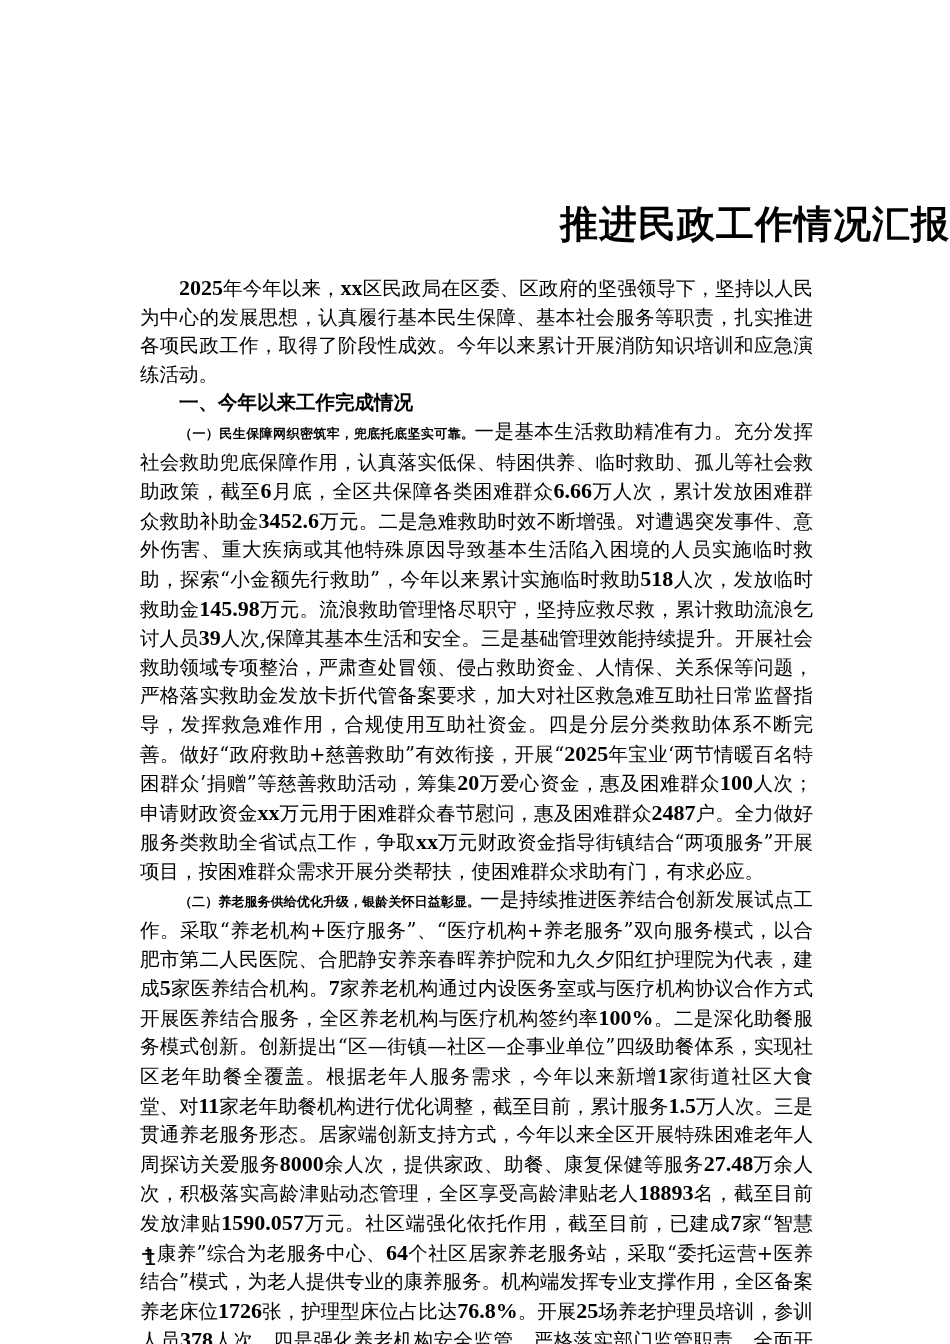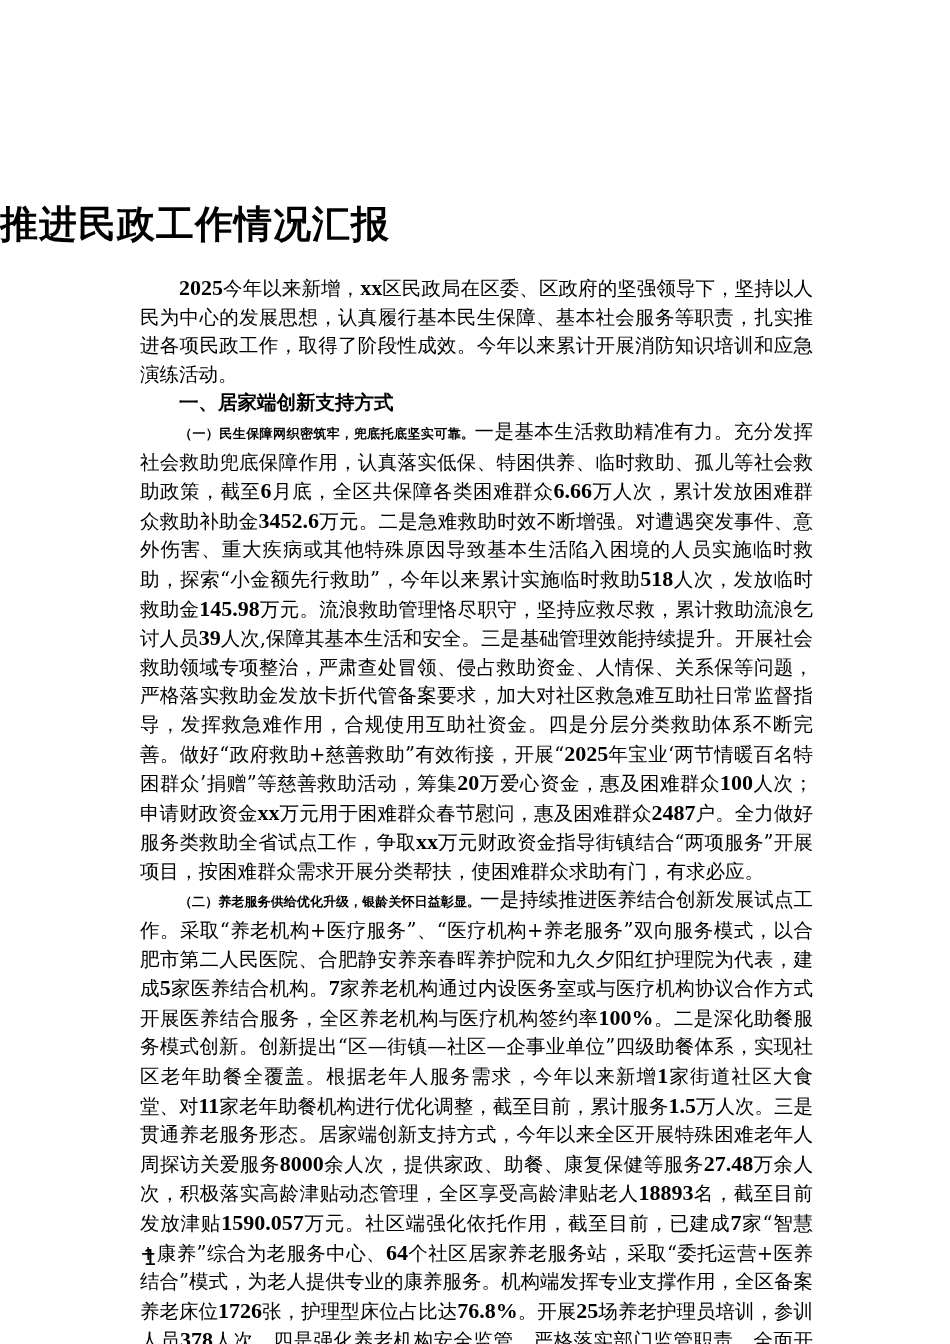--- a/index.html
+++ b/index.html
@@ -24,21 +24,21 @@
     height: 1344px;
     background: #ffffff;
   }
 
   
   .doc-title {
     position: absolute;
     left: 0;
     top: 175px;
     width: 950px;
-    text-align: left;
+    text-align: right;
     font-family: "DejaVu Sans", "Liberation Sans", sans-serif;
     font-weight: bold;
     font-size: 38px;
     letter-spacing: 1px;
     line-height: 48px;
     white-space: nowrap;
   }
 
   
   .body-block {
@@ -112,23 +112,23 @@
 </style>
 </head>
 <body>
 
 <div id="page">
 
   <h1 class="doc-title">推进民政工作情况汇报</h1>
 
   <div class="body-block">
 
-    <p class="para"><span class="num">2025</span><span>今年以来新增，</span><span class="num">xx</span><span>区民政局在区委、区政府的坚强领导下，坚持以人民为中心的发展思想，认真履行基本民生保障、基本社会服务等职责，扎实推进各项民政工作，取得了阶段性成效。今年以来累计开展消防知识培训和应急演练活动。</span></p>
+    <p class="para"><span class="num">2025</span><span>年今年以来，</span><span class="num">xx</span><span>区民政局在区委、区政府的坚强领导下，坚持以人民为中心的发展思想，认真履行基本民生保障、基本社会服务等职责，扎实推进各项民政工作，取得了阶段性成效。今年以来累计开展消防知识培训和应急演练活动。</span></p>
 
-    <p class="heading">一、居家端创新支持方式</p>
+    <p class="heading">一、今年以来工作完成情况</p>
 
     <p class="heading-inline"><span class="lead">（一）民生保障网织密筑牢，兜底托底坚实可靠。</span><span>一是基本生活救助精准有力。充分发挥社会救助兜底保障作用，认真落实低保、特困供养、临时救助、孤儿等社会救助政策，截至</span><span class="num">6</span><span>月底，全区共保障各类困难群众</span><span class="num">6.66</span><span>万人次，累计发放困难群众救助补助金</span><span class="num">3452.6</span><span>万元。二是急难救助时效不断增强。对遭遇突发事件、意外伤害、重大疾病或其他特殊原因导致基本生活陷入困境的人员实施临时救助，探索“小金额先行救助”，今年以来累计实施临时救助</span><span class="num">518</span><span>人次，发放临时救助金</span><span class="num">145.98</span><span>万元。流浪救助管理恪尽职守，坚持应救尽救，累计救助流浪乞讨人员</span><span class="num">39</span><span>人次,保障其基本生活和安全。三是基础管理效能持续提升。开展社会救助领域专项整治，严肃查处冒领、侵占救助资金、人情保、关系保等问题，严格落实救助金发放卡折代管备案要求，加大对社区救急难互助社日常监督指导，发挥救急难作用，合规使用互助社资金。四是分层分类救助体系不断完善。做好“政府救助+慈善救助”有效衔接，开展“</span><span class="num">2025</span><span>年宝业‘两节情暖百名特困群众’捐赠”等慈善救助活动，筹集</span><span class="num">20</span><span>万爱心资金，惠及困难群众</span><span class="num">100</span><span>人次；申请财政资金</span><span class="num">xx</span><span>万元用于困难群众春节慰问，惠及困难群众</span><span class="num">2487</span><span>户。全力做好服务类救助全省试点工作，争取</span><span class="num">xx</span><span>万元财政资金指导街镇结合“两项服务”开展项目，按困难群众需求开展分类帮扶，使困难群众求助有门，有求必应。</span></p>
 
     <p class="heading-inline"><span class="lead">（二）养老服务供给优化升级，银龄关怀日益彰显。</span><span>一是持续推进医养结合创新发展试点工作。采取“养老机构+医疗服务”、“医疗机构+养老服务”双向服务模式，以合肥市第二人民医院、合肥静安养亲春晖养护院和九久夕阳红护理院为代表，建成</span><span class="num">5</span><span>家医养结合机构。</span><span class="num">7</span><span>家养老机构通过内设医务室或与医疗机构协议合作方式开展医养结合服务，全区养老机构与医疗机构签约率</span><span class="num">100%</span><span>。二是深化助餐服务模式创新。创新提出“区—街镇—社区—企事业单位”四级助餐体系，实现社区老年助餐全覆盖。根据老年人服务需求，今年以来新增</span><span class="num">1</span><span>家街道社区大食堂、对</span><span class="num">11</span><span>家老年助餐机构进行优化调整，截至目前，累计服务</span><span class="num">1.5</span><span>万人次。三是贯通养老服务形态。居家端创新支持方式，今年以来全区开展特殊困难老年人周探访关爱服务</span><span class="num">8000</span><span>余人次，提供家政、助餐、康复保健等服务</span><span class="num">27.48</span><span>万余人次，积极落实高龄津贴动态管理，全区享受高龄津贴老人</span><span class="num">18893</span><span>名，截至目前发放津贴</span><span class="num">1590.057</span><span>万元。社区端强化依托作用，截至目前，已建成</span><span class="num">7</span><span>家“智慧+康养”综合为老服务中心、</span><span class="num">64</span><span>个社区居家养老服务站，采取“委托运营+医养结合”模式，为老人提供专业的康养服务。机构端发挥专业支撑作用，全区备案养老床位</span><span class="num">1726</span><span>张，护理型床位占比达</span><span class="num">76.8%</span><span>。开展</span><span class="num">25</span><span>场养老护理员培训，参训人员</span><span class="num">378</span><span>人次。四是强化养老机构安全监管。严格落实部门监管职责，全面开展养老服务机构安全隐患大排查、大整治行动，今年以来累计开展消防知识培训和应急演练活动</span></p>
 
   </div>
 
   <div class="page-number">1</div>
 
 </div>

